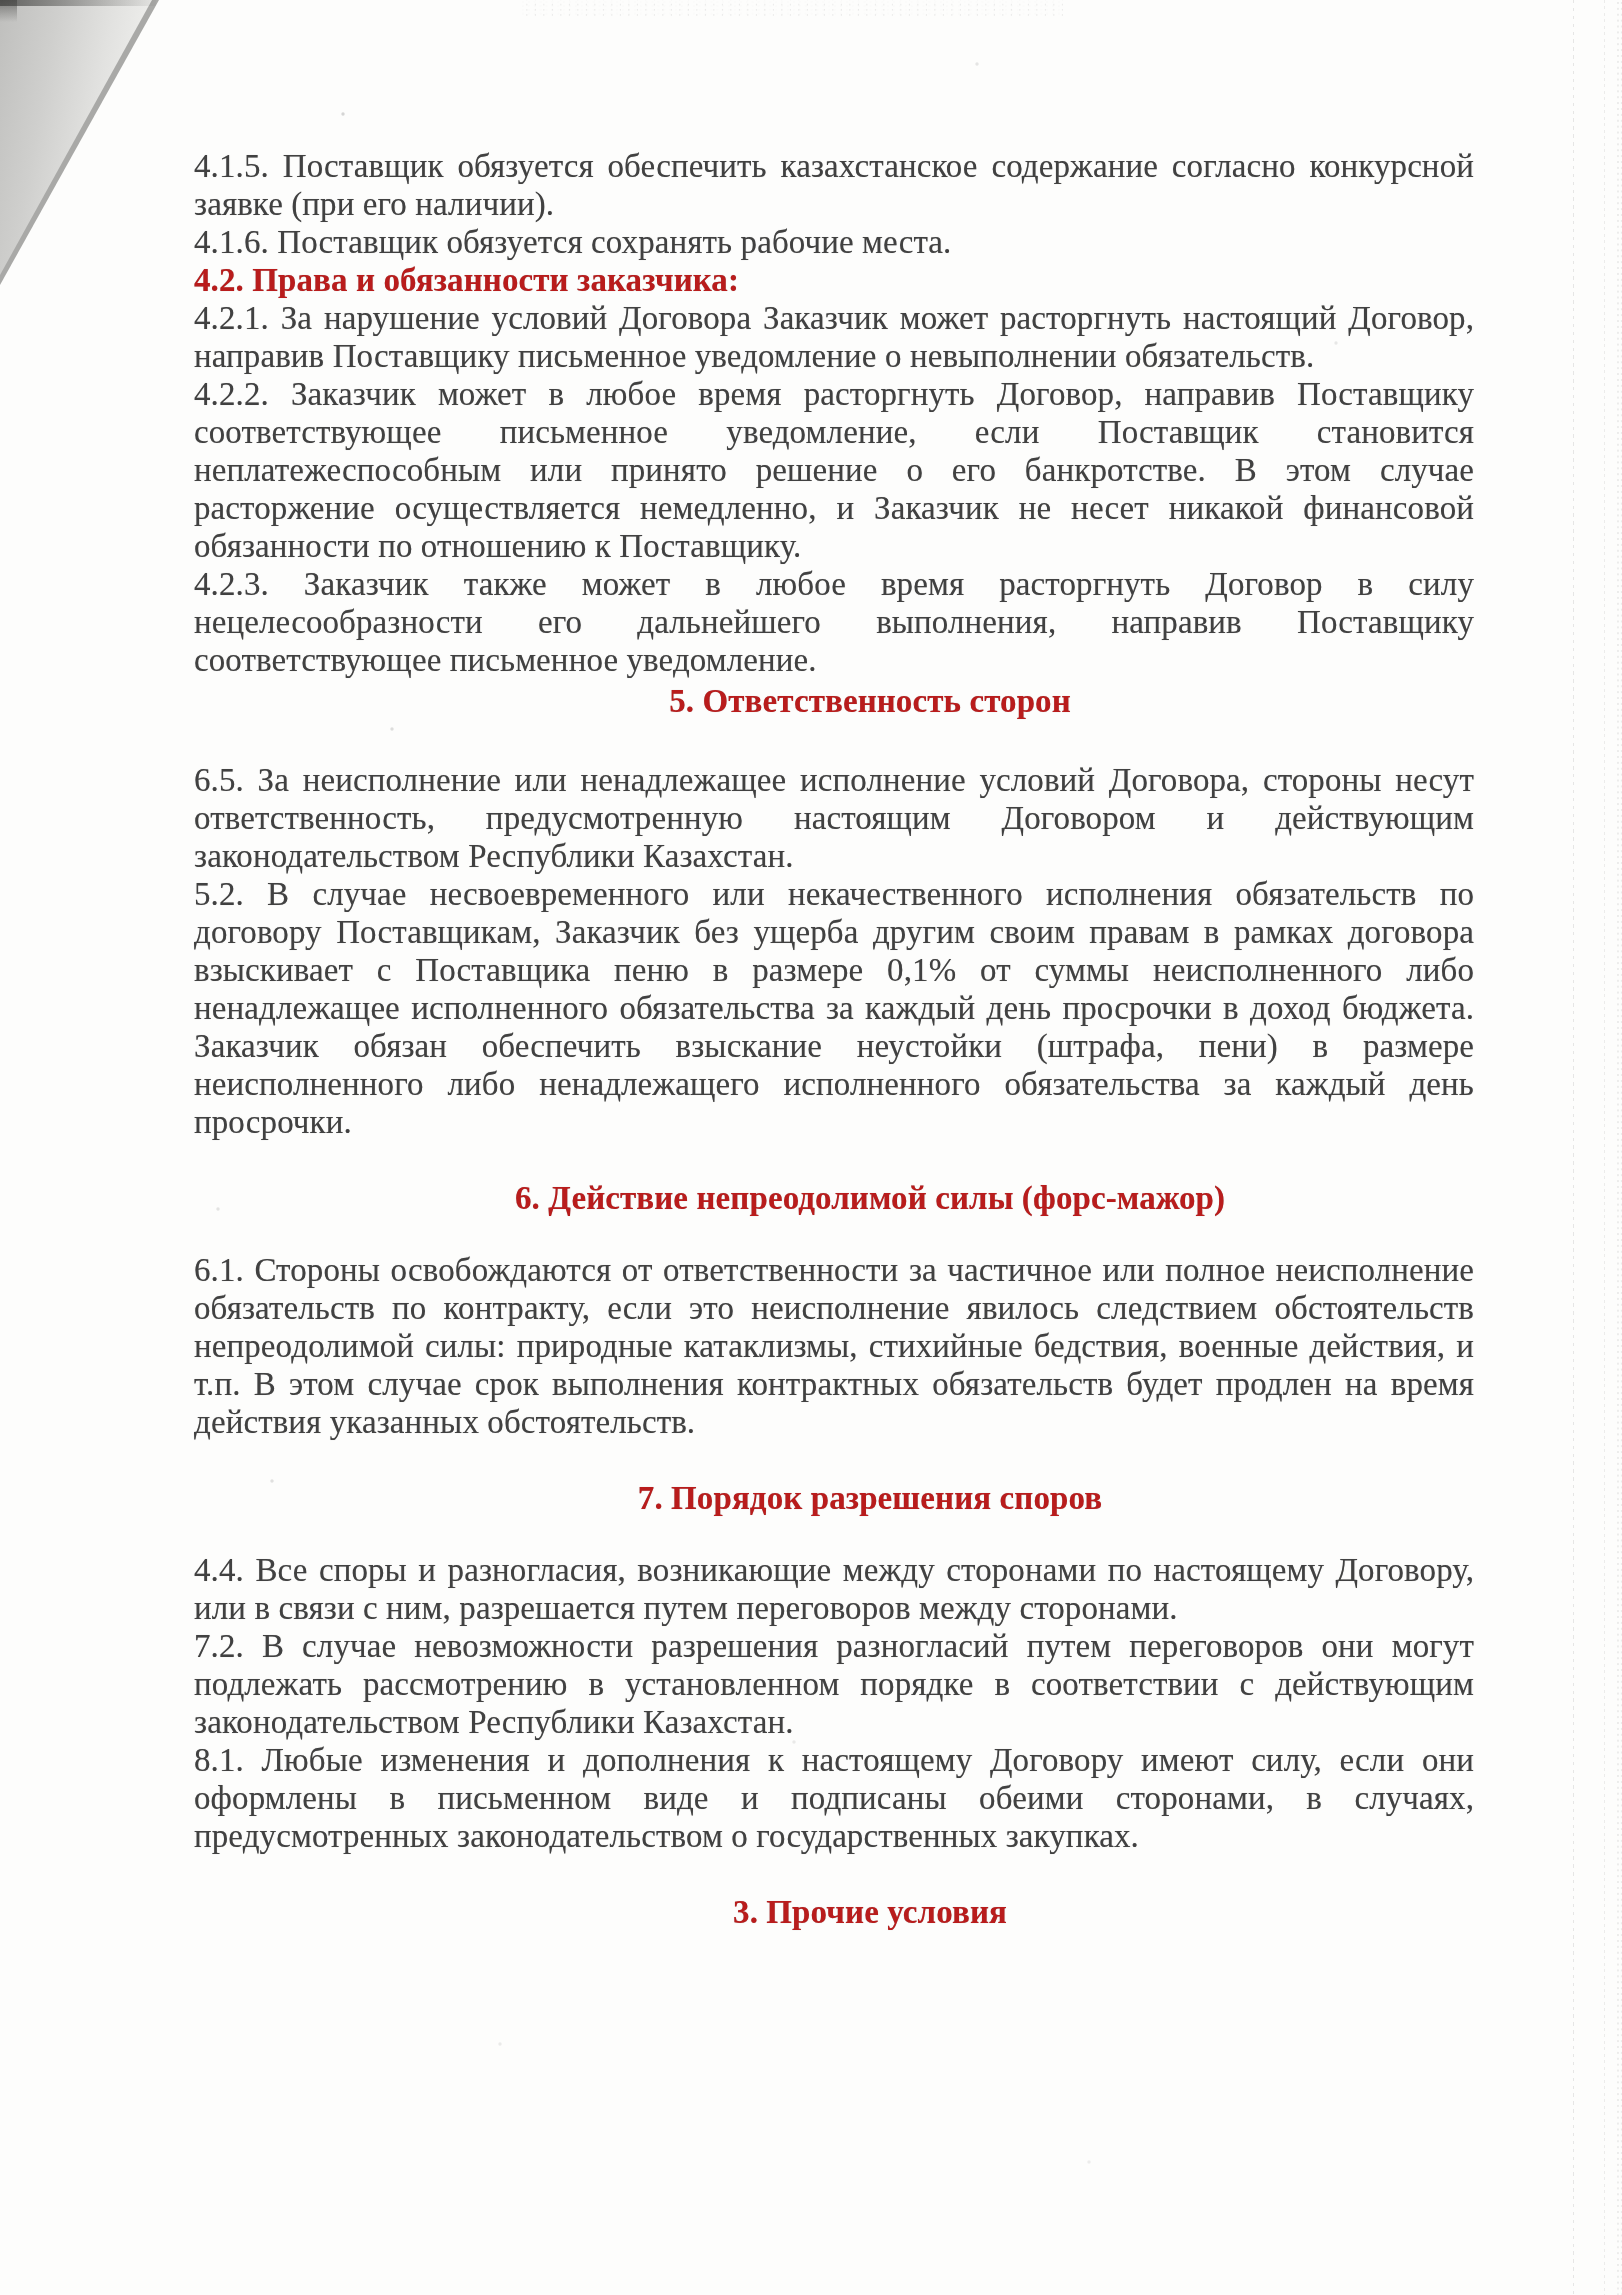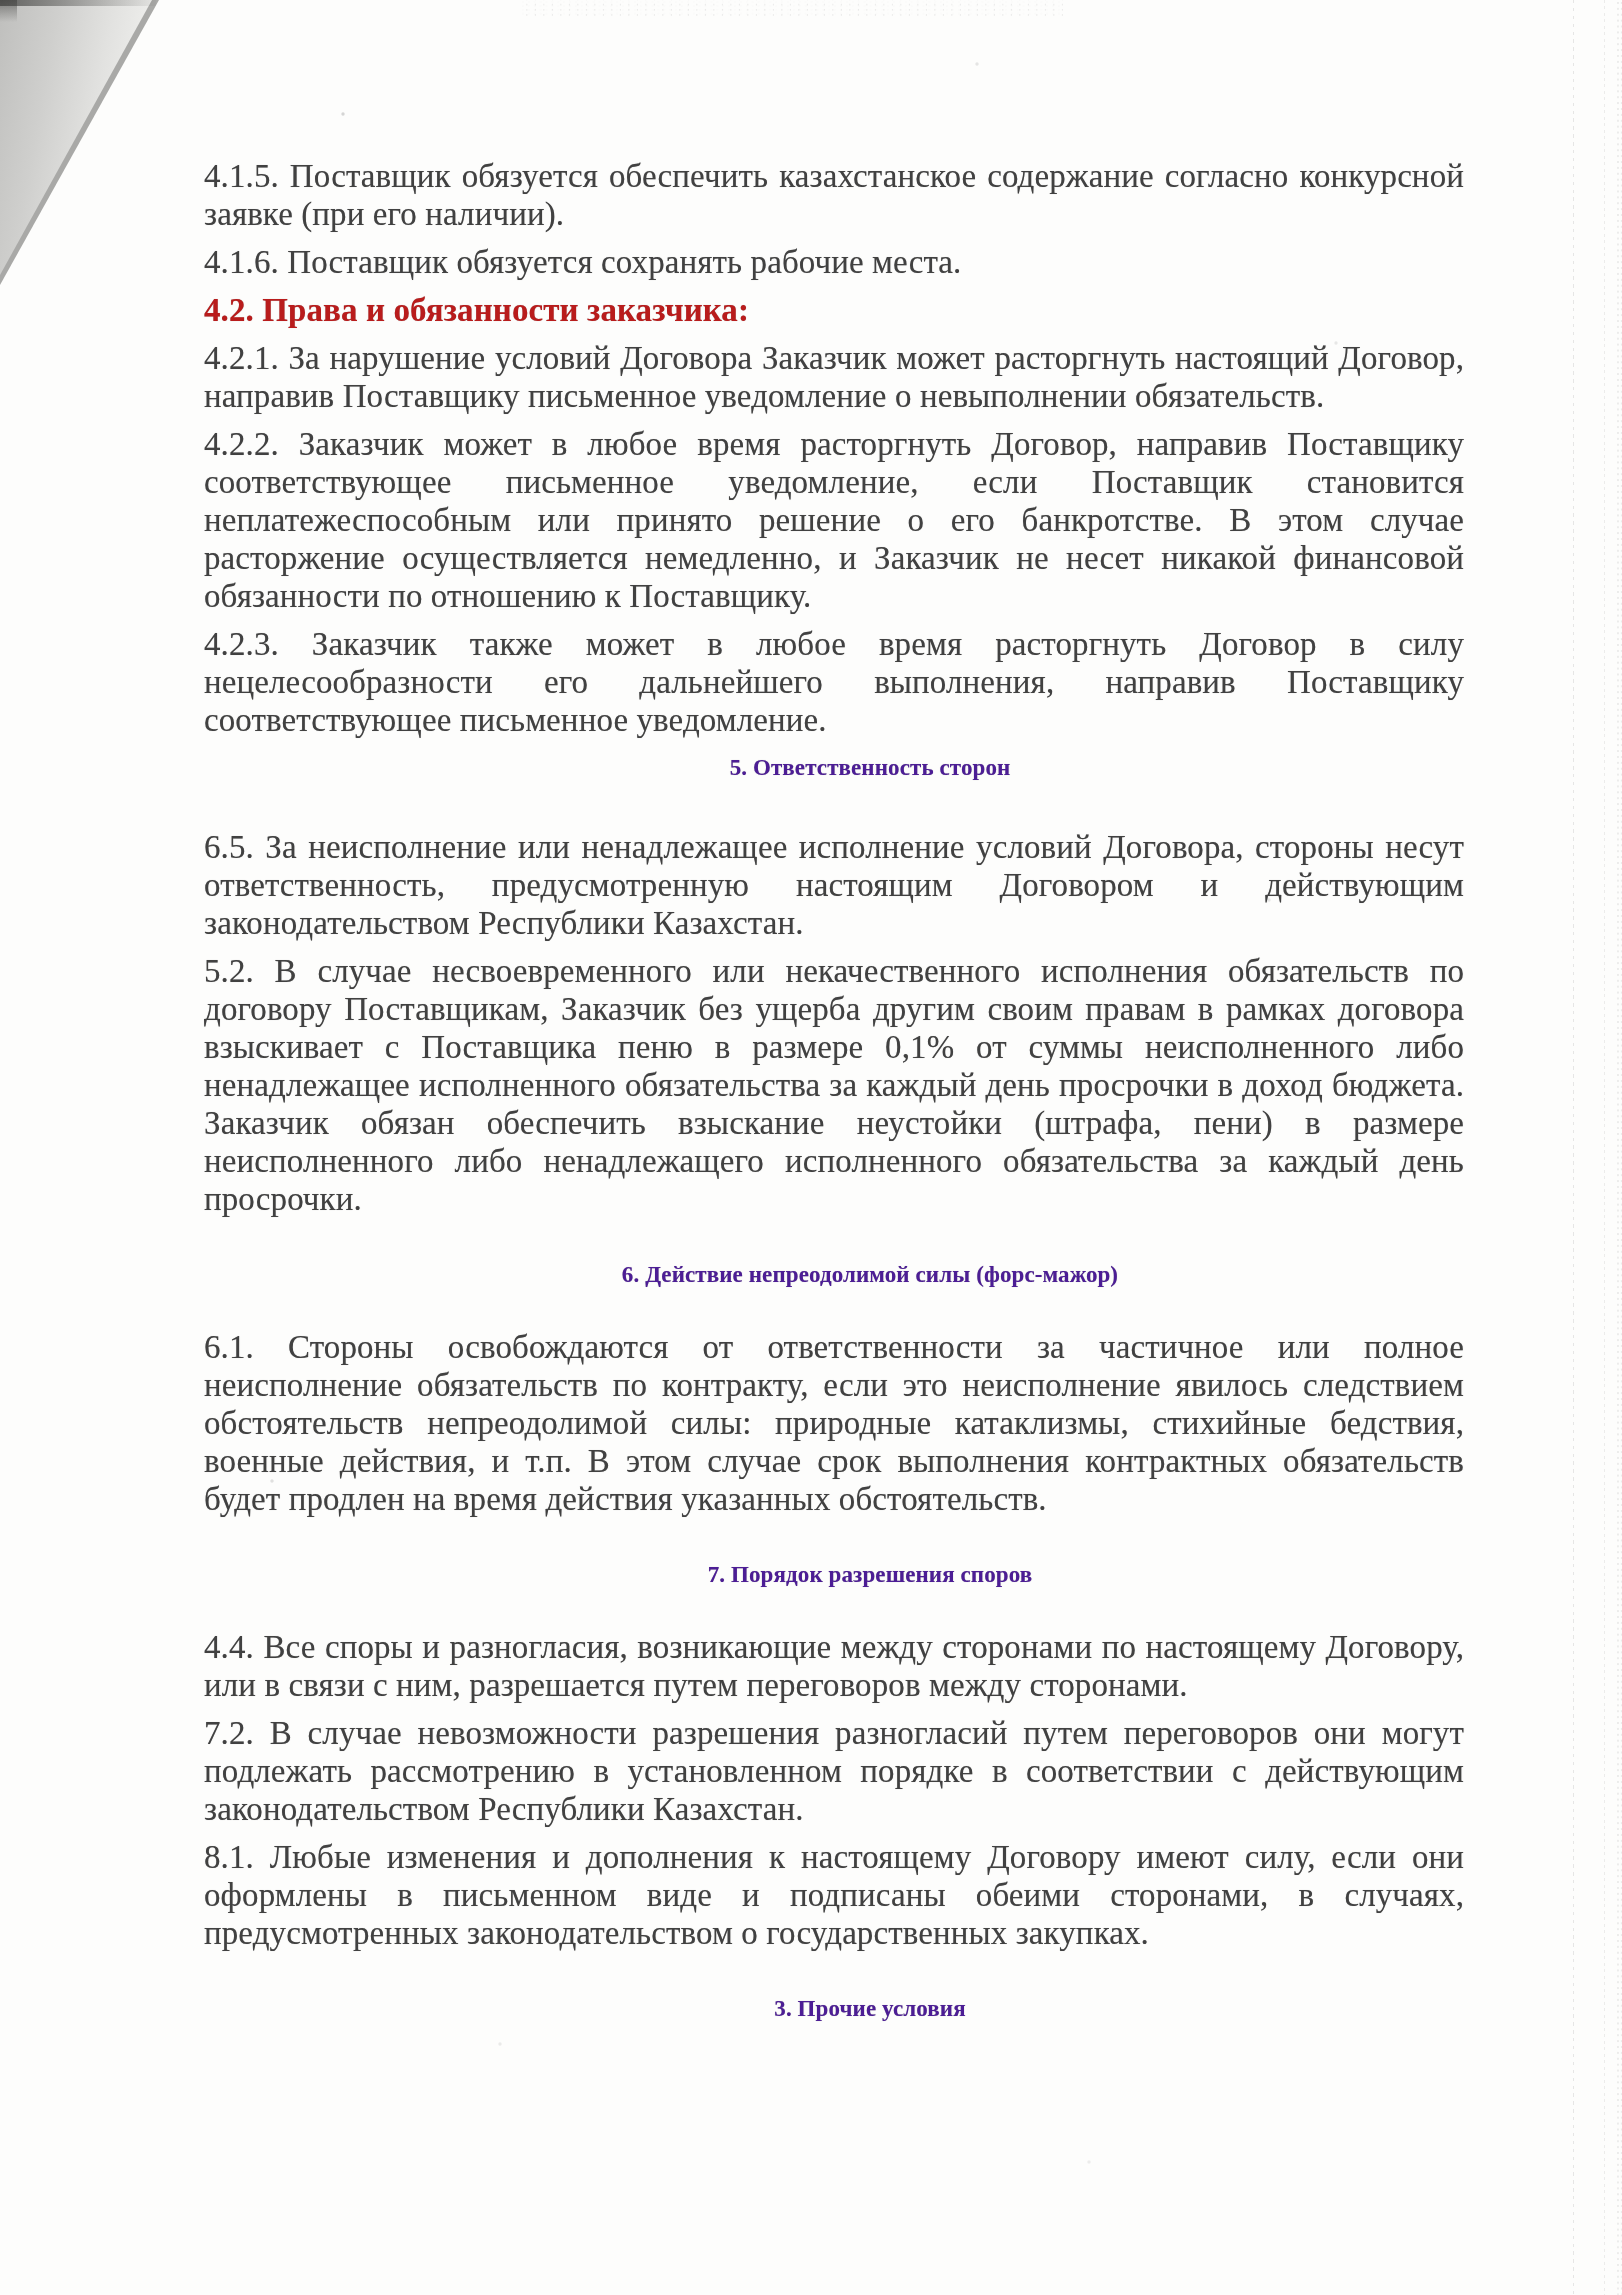--- a/index.html
+++ b/index.html
@@ -18,30 +18,30 @@
     left: 194px;
     top: 147px;
     width: 1280px;
     color: #414141;
     font-size: 33px;
     line-height: 38px;
     text-align: justify;
     letter-spacing: 0.1px;
     text-shadow: 0 0 0.7px rgba(70,70,70,0.45);
   }
-  .para { margin: 10px; }
+  .para { margin: 0; }
   .bold { font-weight: bold; color: #b91c1c; }
   .heading {
     margin: 38px 0 34px 0;
     padding-left: 72px;        
     font-weight: bold;
-    font-size: 23px;
+    font-size: 33px;
     line-height: 38px;
     text-align: center;
-    color: #4c1d95;
+    color: #b91c1c;
   }
   .heading.tight-top { margin-top: 2.6px; margin-bottom: 41px; }
 
   
   .fold-edge {
     position: absolute; top: 0; left: 0; width: 170px; height: 301px;
     clip-path: polygon(0 0, 159px 0, 0 285px);
     background: #a9a9a7;
   }
   .fold-back {

